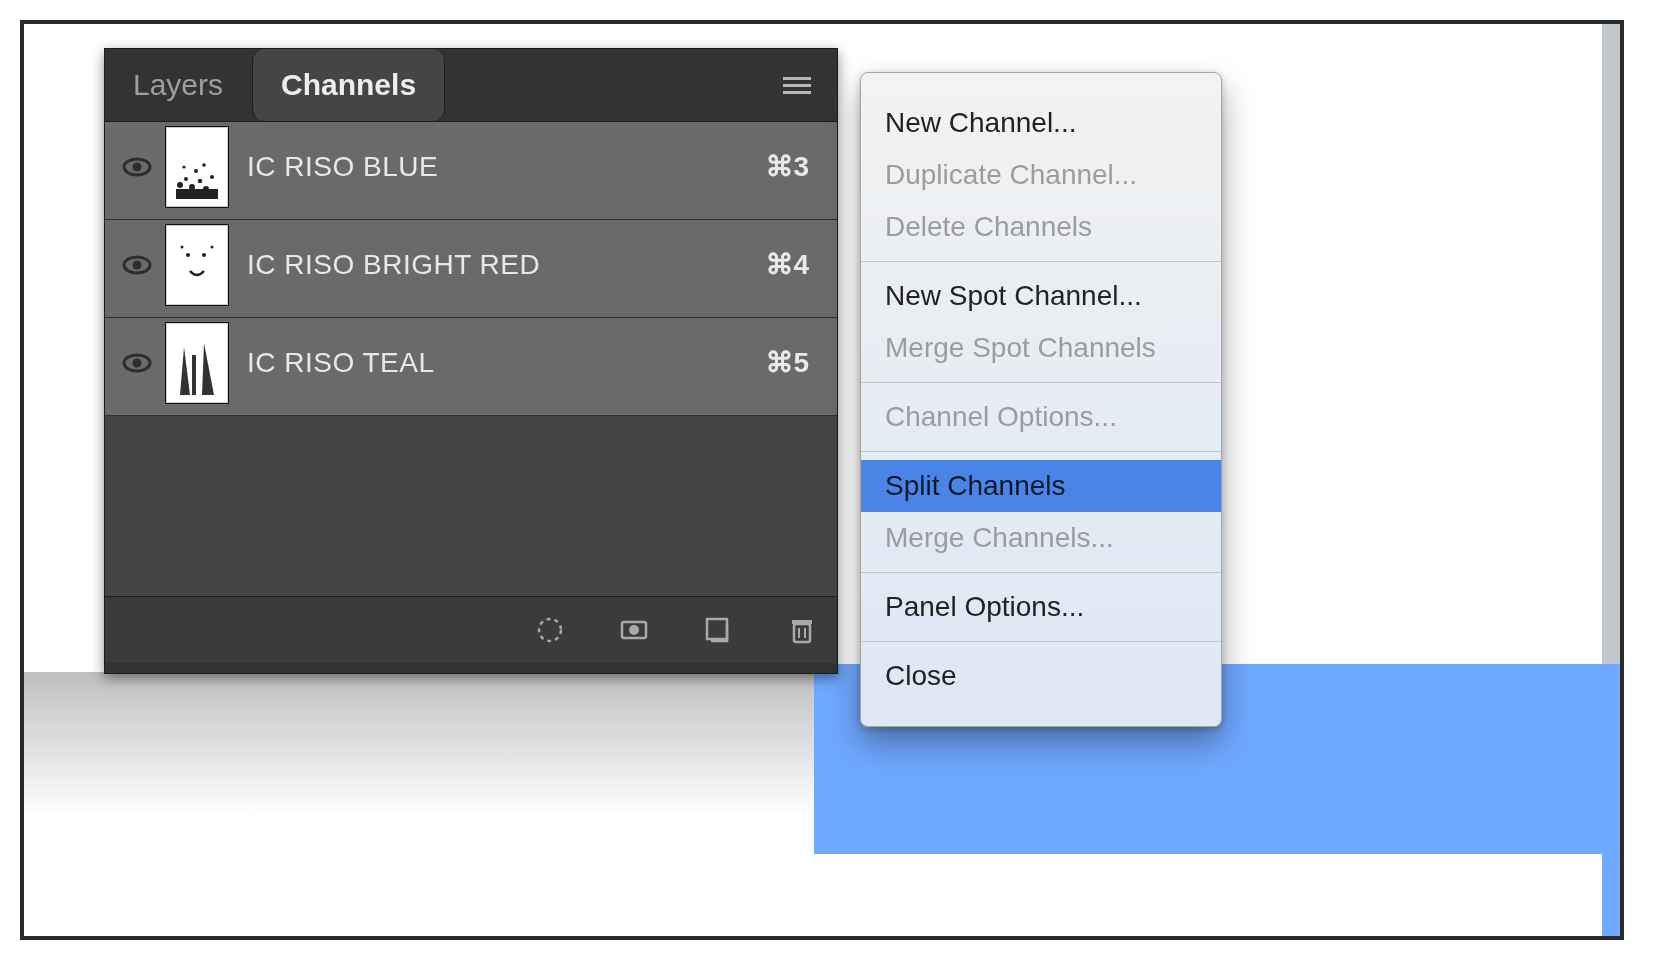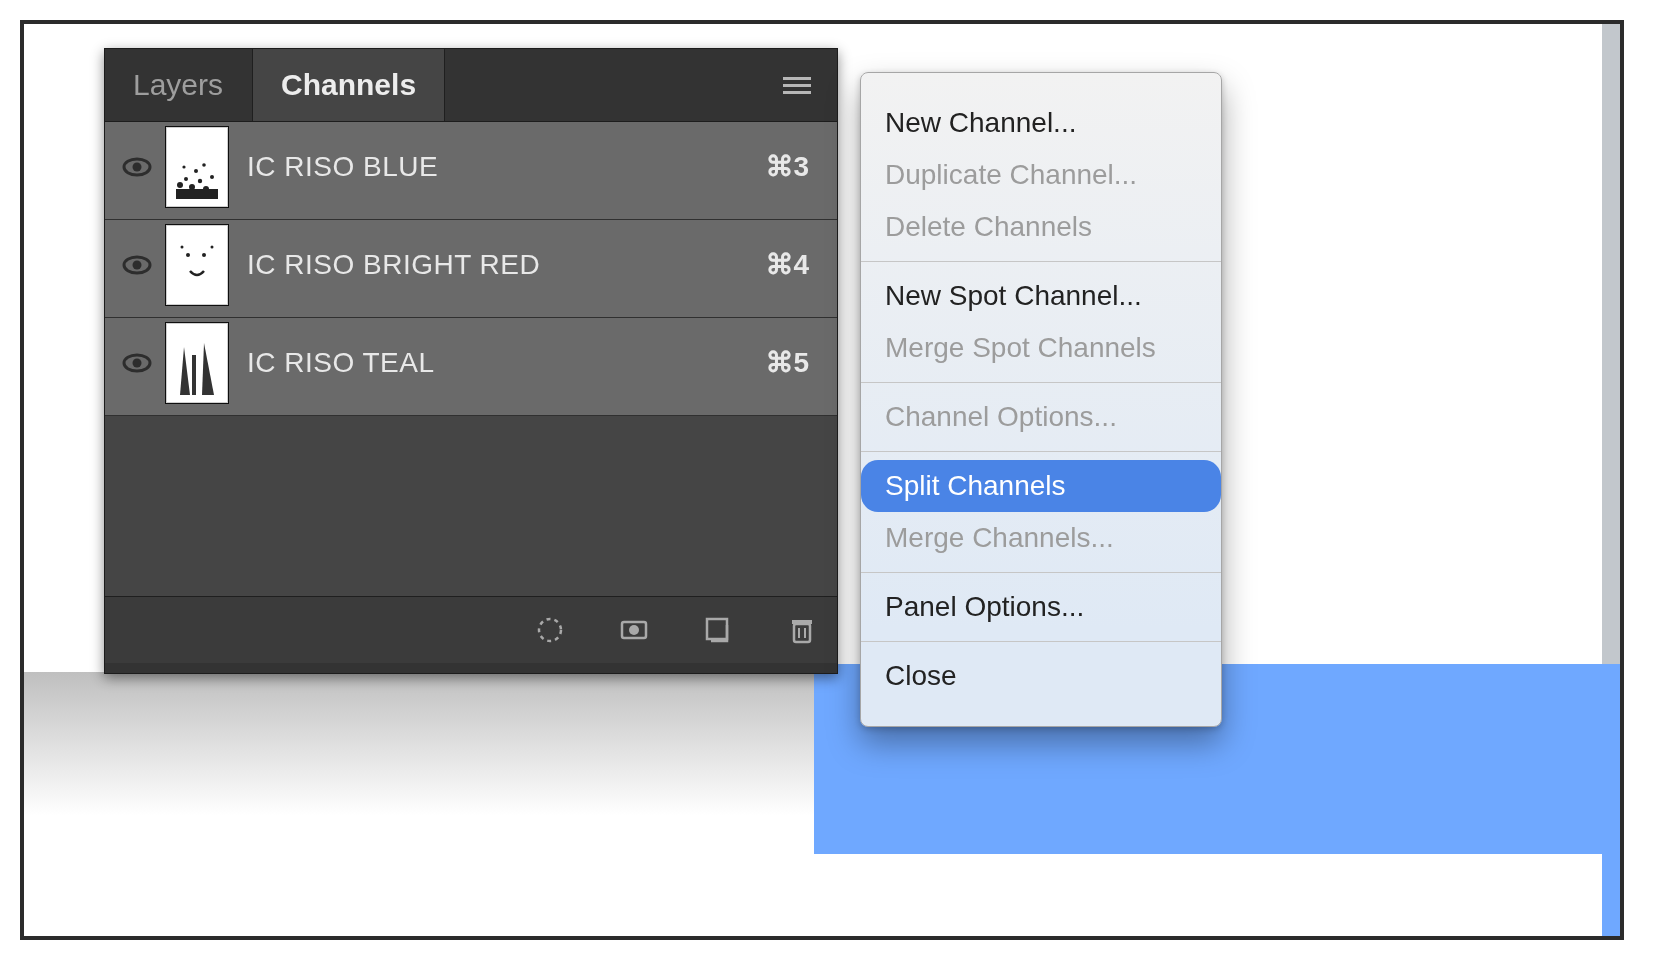--- a/index.html
+++ b/index.html
@@ -53,20 +53,21 @@
     font-weight: 500;
     cursor: default;
     border-right: 1px solid transparent;
   }
   .tab.active {
     background: #454545;
     color: #ededed;
     font-weight: 700;
     border-left: 1px solid #1f1f1f;
     border-right: 1px solid #1f1f1f;
+    border-radius: 12px;
   }
   .panel-menu-icon {
     position: absolute;
     right: 12px;
     top: 0;
     width: 56px;
     height: 72px;
     display: flex;
     align-items: center;
     justify-content: center;
@@ -164,22 +165,21 @@
   }
   .menu .mi {
     padding: 6px 24px 6px 24px;
     line-height: 40px;
     color: #222;
     white-space: nowrap;
   }
   .menu .mi.disabled { color: #9c9c9c; }
   .menu .mi.highlight {
     background: #4a84e6;
-    color: #ffffff;
-    border-radius: 17px;
+    color: #0f172a;
   }
   .menu .sep {
     height: 1px;
     margin: 8px 0;
     background: #c6c6c6;
   }
 
   
   .bg-grad {
     position: absolute;

